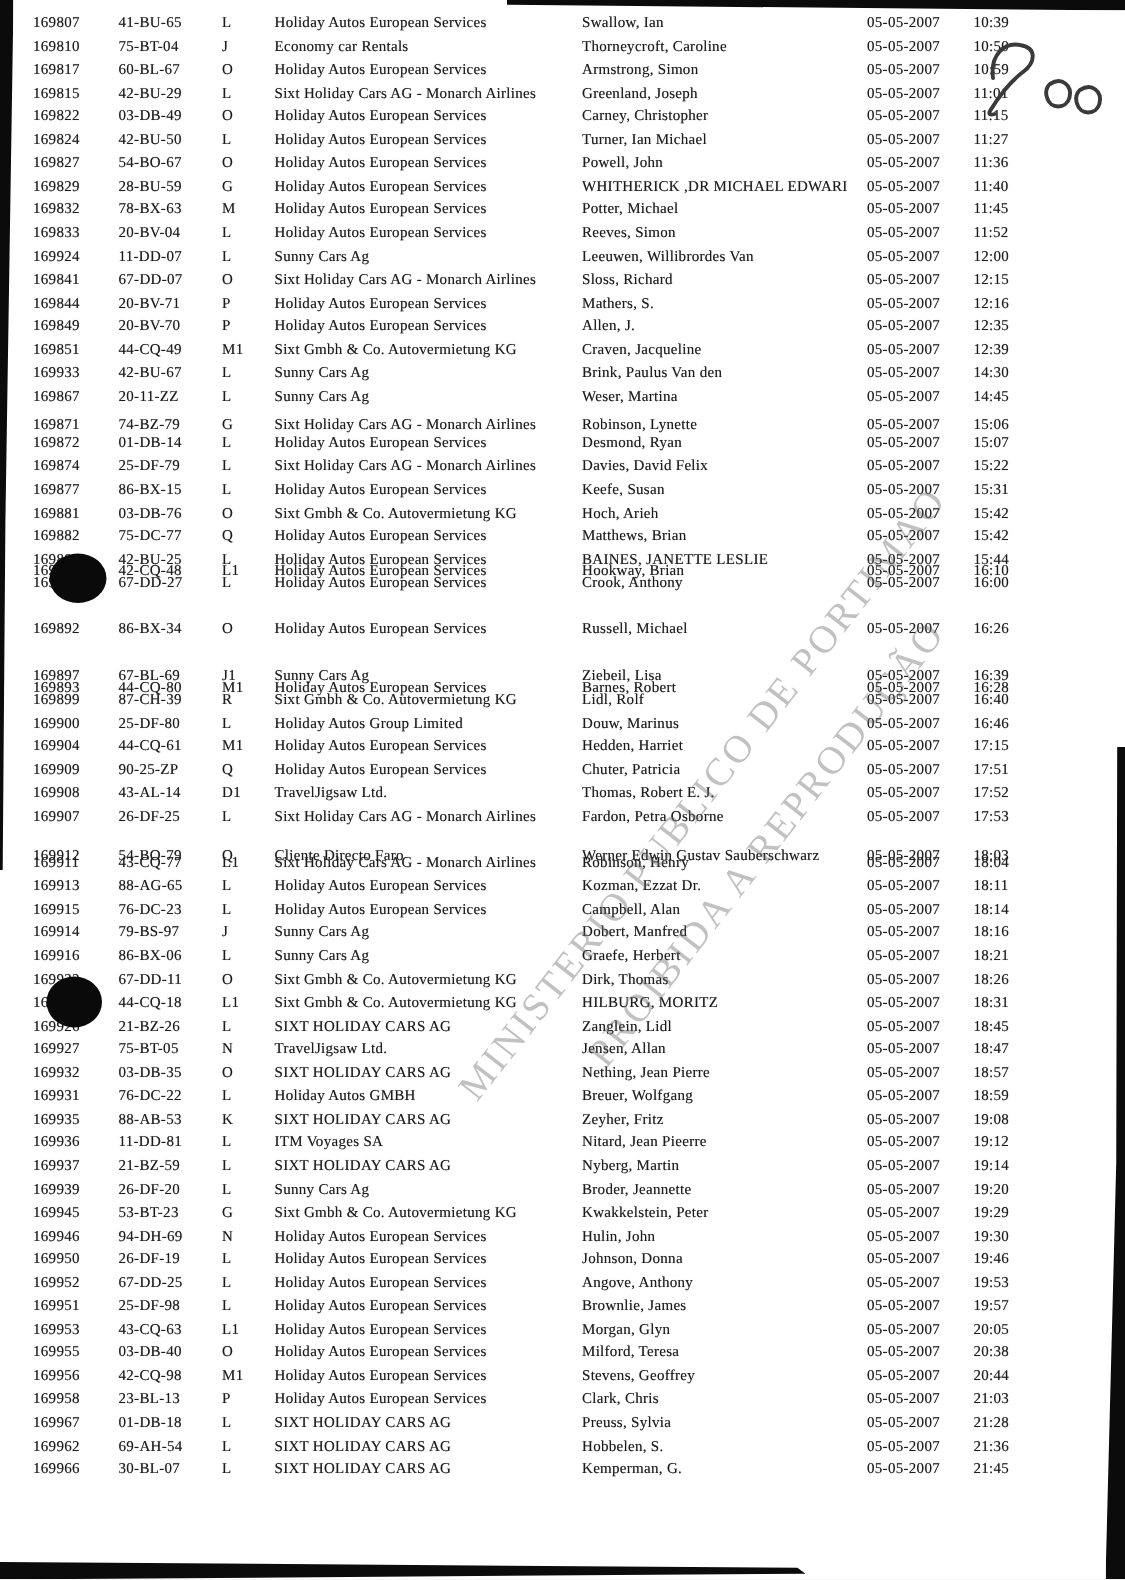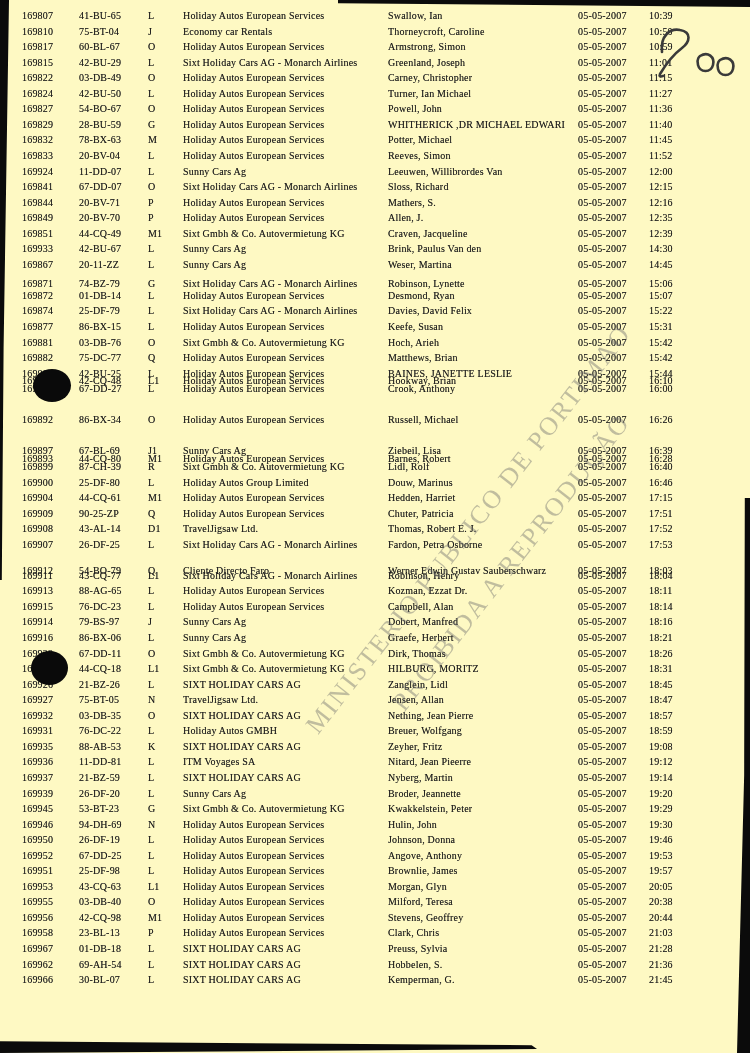--- a/index.html
+++ b/index.html
@@ -1,17 +1,17 @@
 <!DOCTYPE html>
 <html><head>
 <meta charset="utf-8">
 <style>
   html,body{margin:0;padding:0;}
   body{width:750px;height:1053px;overflow:hidden;background:#e9e9e9;}
-  .page{position:relative;width:750px;height:1053px;background:#fef9c3;overflow:hidden;
+  .page{position:relative;width:750px;height:1053px;background:#ffffff;overflow:hidden;
         font-family:"Liberation Serif",serif;color:#1c1c1c;}
   .rows{position:absolute;left:0;top:0;width:100%;height:100%;}
   .row{position:absolute;left:0;height:15.55px;width:750px;line-height:15.55px;white-space:nowrap;}
   .c{position:absolute;top:0;font-size:10px;letter-spacing:.2px;
      text-shadow:0 0 .5px rgba(25,25,25,.55);white-space:nowrap;}
   .c-id{left:22px;}
   .c-plate{left:79px;}
   .c-cls{left:148px;}
   .c-co{left:183px;}
   .c-name{left:388px;}

